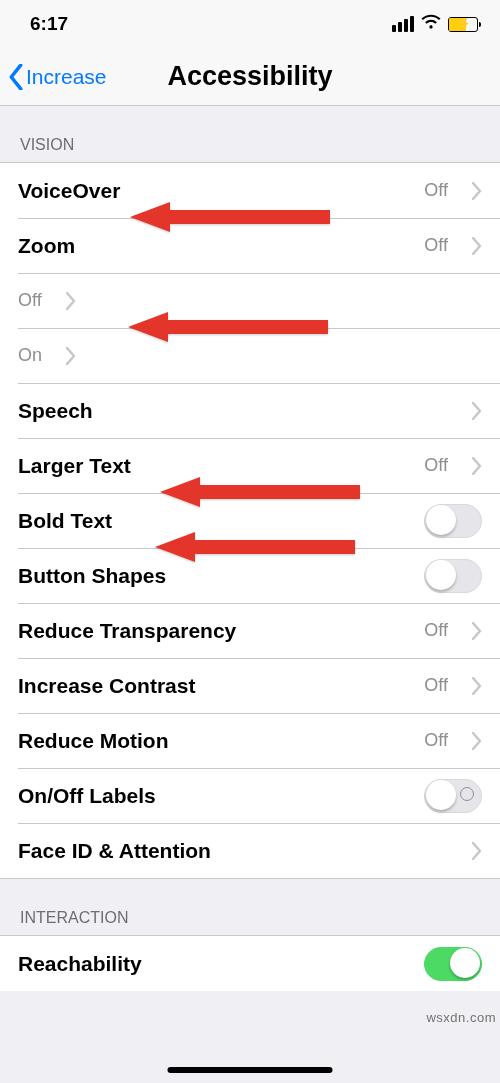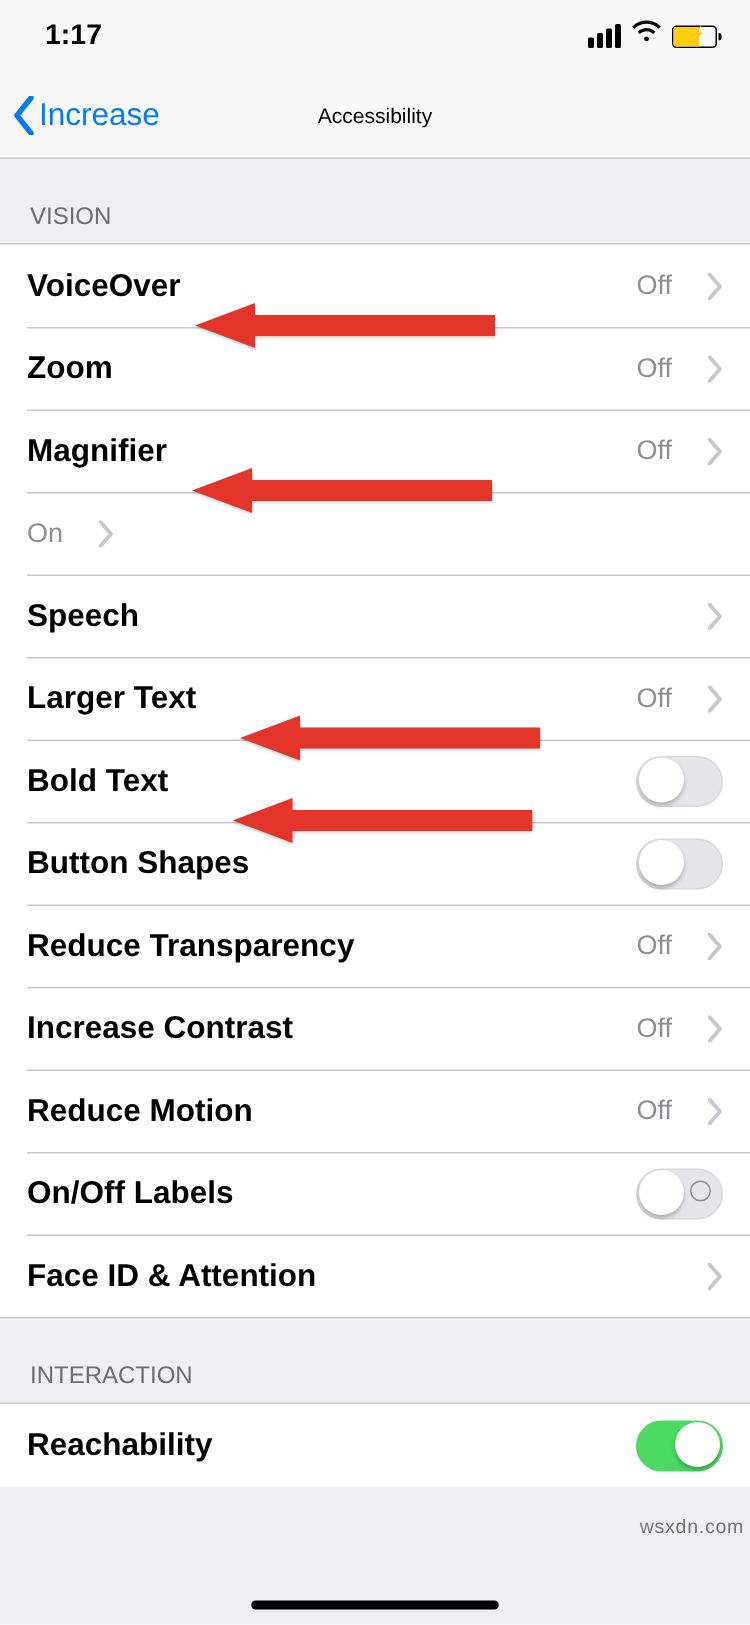--- a/index.html
+++ b/index.html
@@ -48,21 +48,21 @@
     border-bottom: 1px solid #c8c7cc;
     display: flex;
     align-items: center;
     position: relative;
     padding: 0 8px;
   }
   .back-btn { display: flex; align-items: center; color: #007aff; font-size: 21px; cursor: pointer; }
   .back-btn svg { width: 16px; height: 26px; }
   .nav-title {
     position: absolute; left:0; right:0; text-align:center;
-    font-size: 14px; font-weight: 400; pointer-events:none;
+    font-size: 27px; font-weight: 700; pointer-events:none;
   }
   
   .section-hdr {
     padding: 30px 20px 8px;
     font-size: 16px;
     color: #6d6d72;
     text-transform: uppercase;
   }
   
   .list { background: #fff; border-top: 1px solid #c8c7cc; border-bottom: 1px solid #c8c7cc; }
@@ -115,21 +115,21 @@
   
   .home-ind {
     position:absolute; bottom:10px; left:50%; transform:translateX(-50%);
     width:165px; height:6px; background:#000; border-radius:3px;
   }
 </style>
 </head>
 <body>
 
 <div class="status-bar">
-  <span>1:17</span>
+  <span>6:17</span>
   <div class="status-right">
     <div class="signal-bars">
         <span></span>
         <span></span>
         <span></span>
         <span></span>
       </div>
     <span class="wifi">
       <svg width="22" height="16" viewBox="0 0 22 16">
           <path d="M11 14.5c.9 0 1.6-.7 1.6-1.6S11.9 11.3 11 11.3s-1.6.7-1.6 1.6.7 1.6 1.6 1.6zm-4.4-4.8c2.4-2.4 6.4-2.4 8.8 0l1.5-1.5c-3.3-3.3-8.5-3.3-11.8 0l1.5 1.5zM3 6.1c4.4-4.4 11.6-4.4 16 0l1.5-1.5C15.3-.6 6.7-.6 1.5 4.6L3 6.1z" fill="#000"></path>
@@ -169,21 +169,20 @@
     <span class="label">Zoom</span>
     <span class="value">Off</span>
     <span class="chev">
         <svg viewBox="0 0 10 18">
           <path d="M1 1l7 8-7 8" stroke="#c7c7cc" stroke-width="2.5" fill="none" stroke-linecap="round" stroke-linejoin="round"></path>
         </svg>
       </span>
   </div>
 
   <div class="row">
-    <span class="label">Magnifier</span>
     <span class="value">Off</span>
     <span class="chev">
         <svg viewBox="0 0 10 18">
           <path d="M1 1l7 8-7 8" stroke="#c7c7cc" stroke-width="2.5" fill="none" stroke-linecap="round" stroke-linejoin="round"></path>
         </svg>
       </span>
   </div>
 
   <div class="row">
     <span class="value">On</span>

